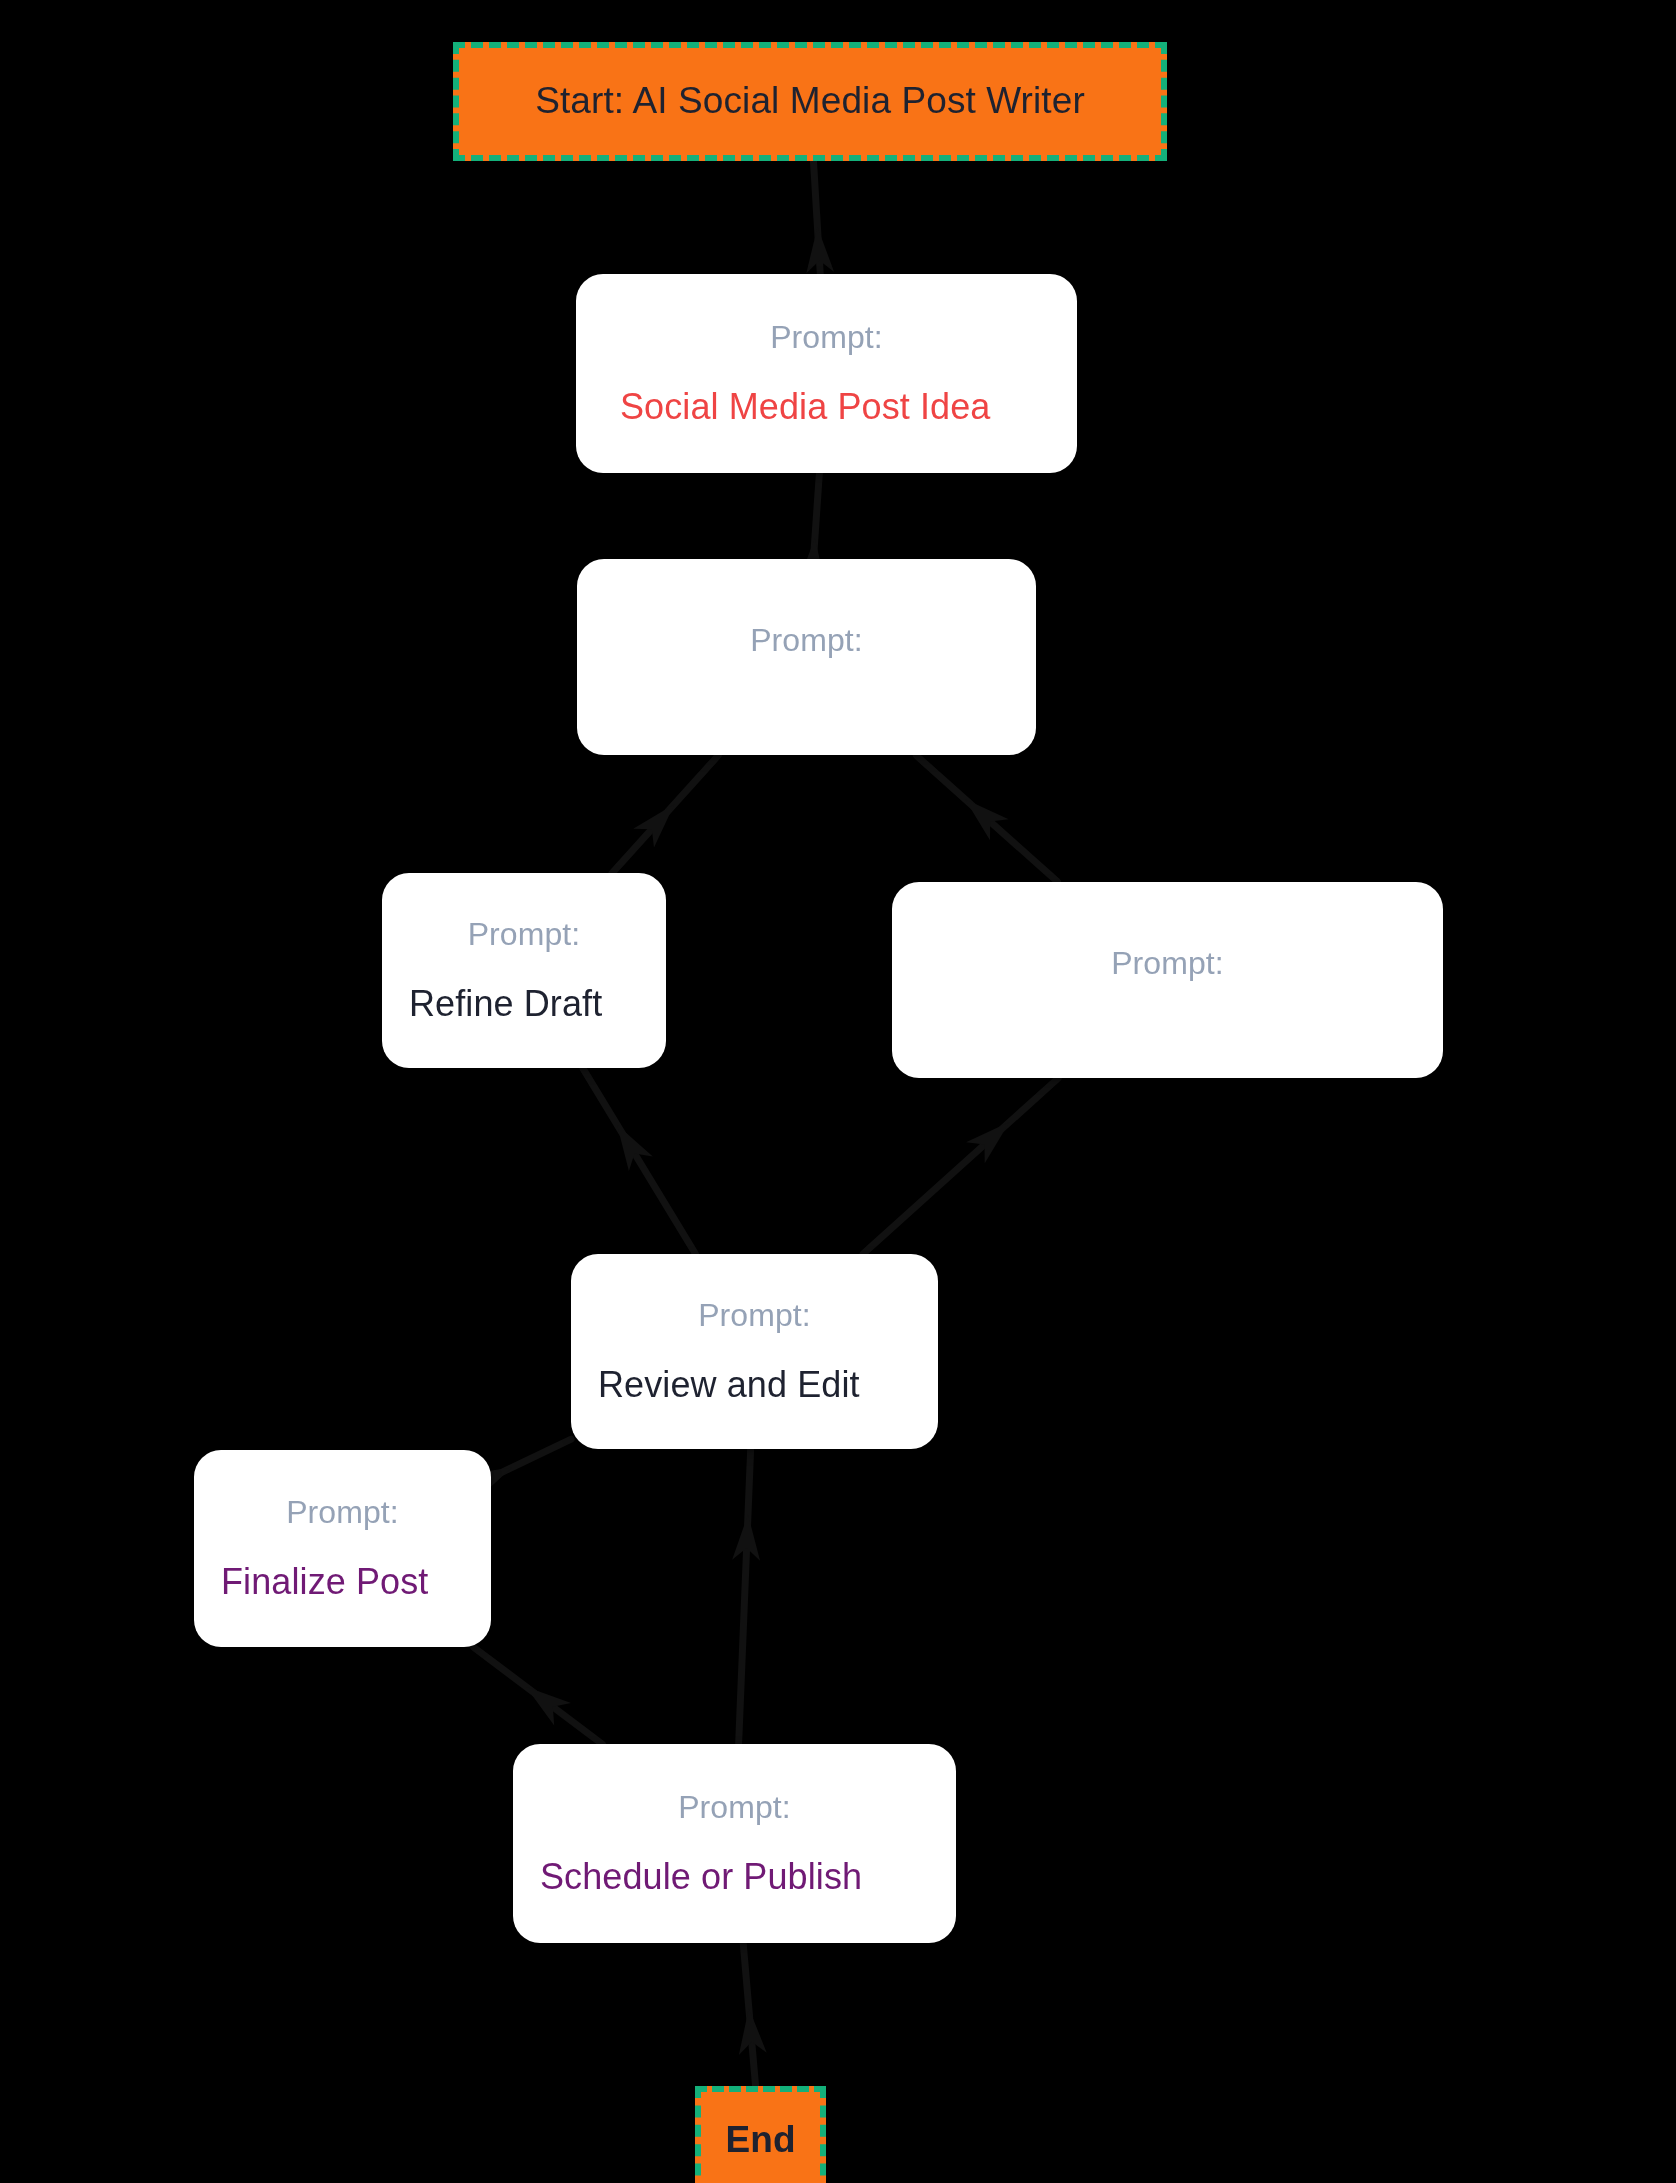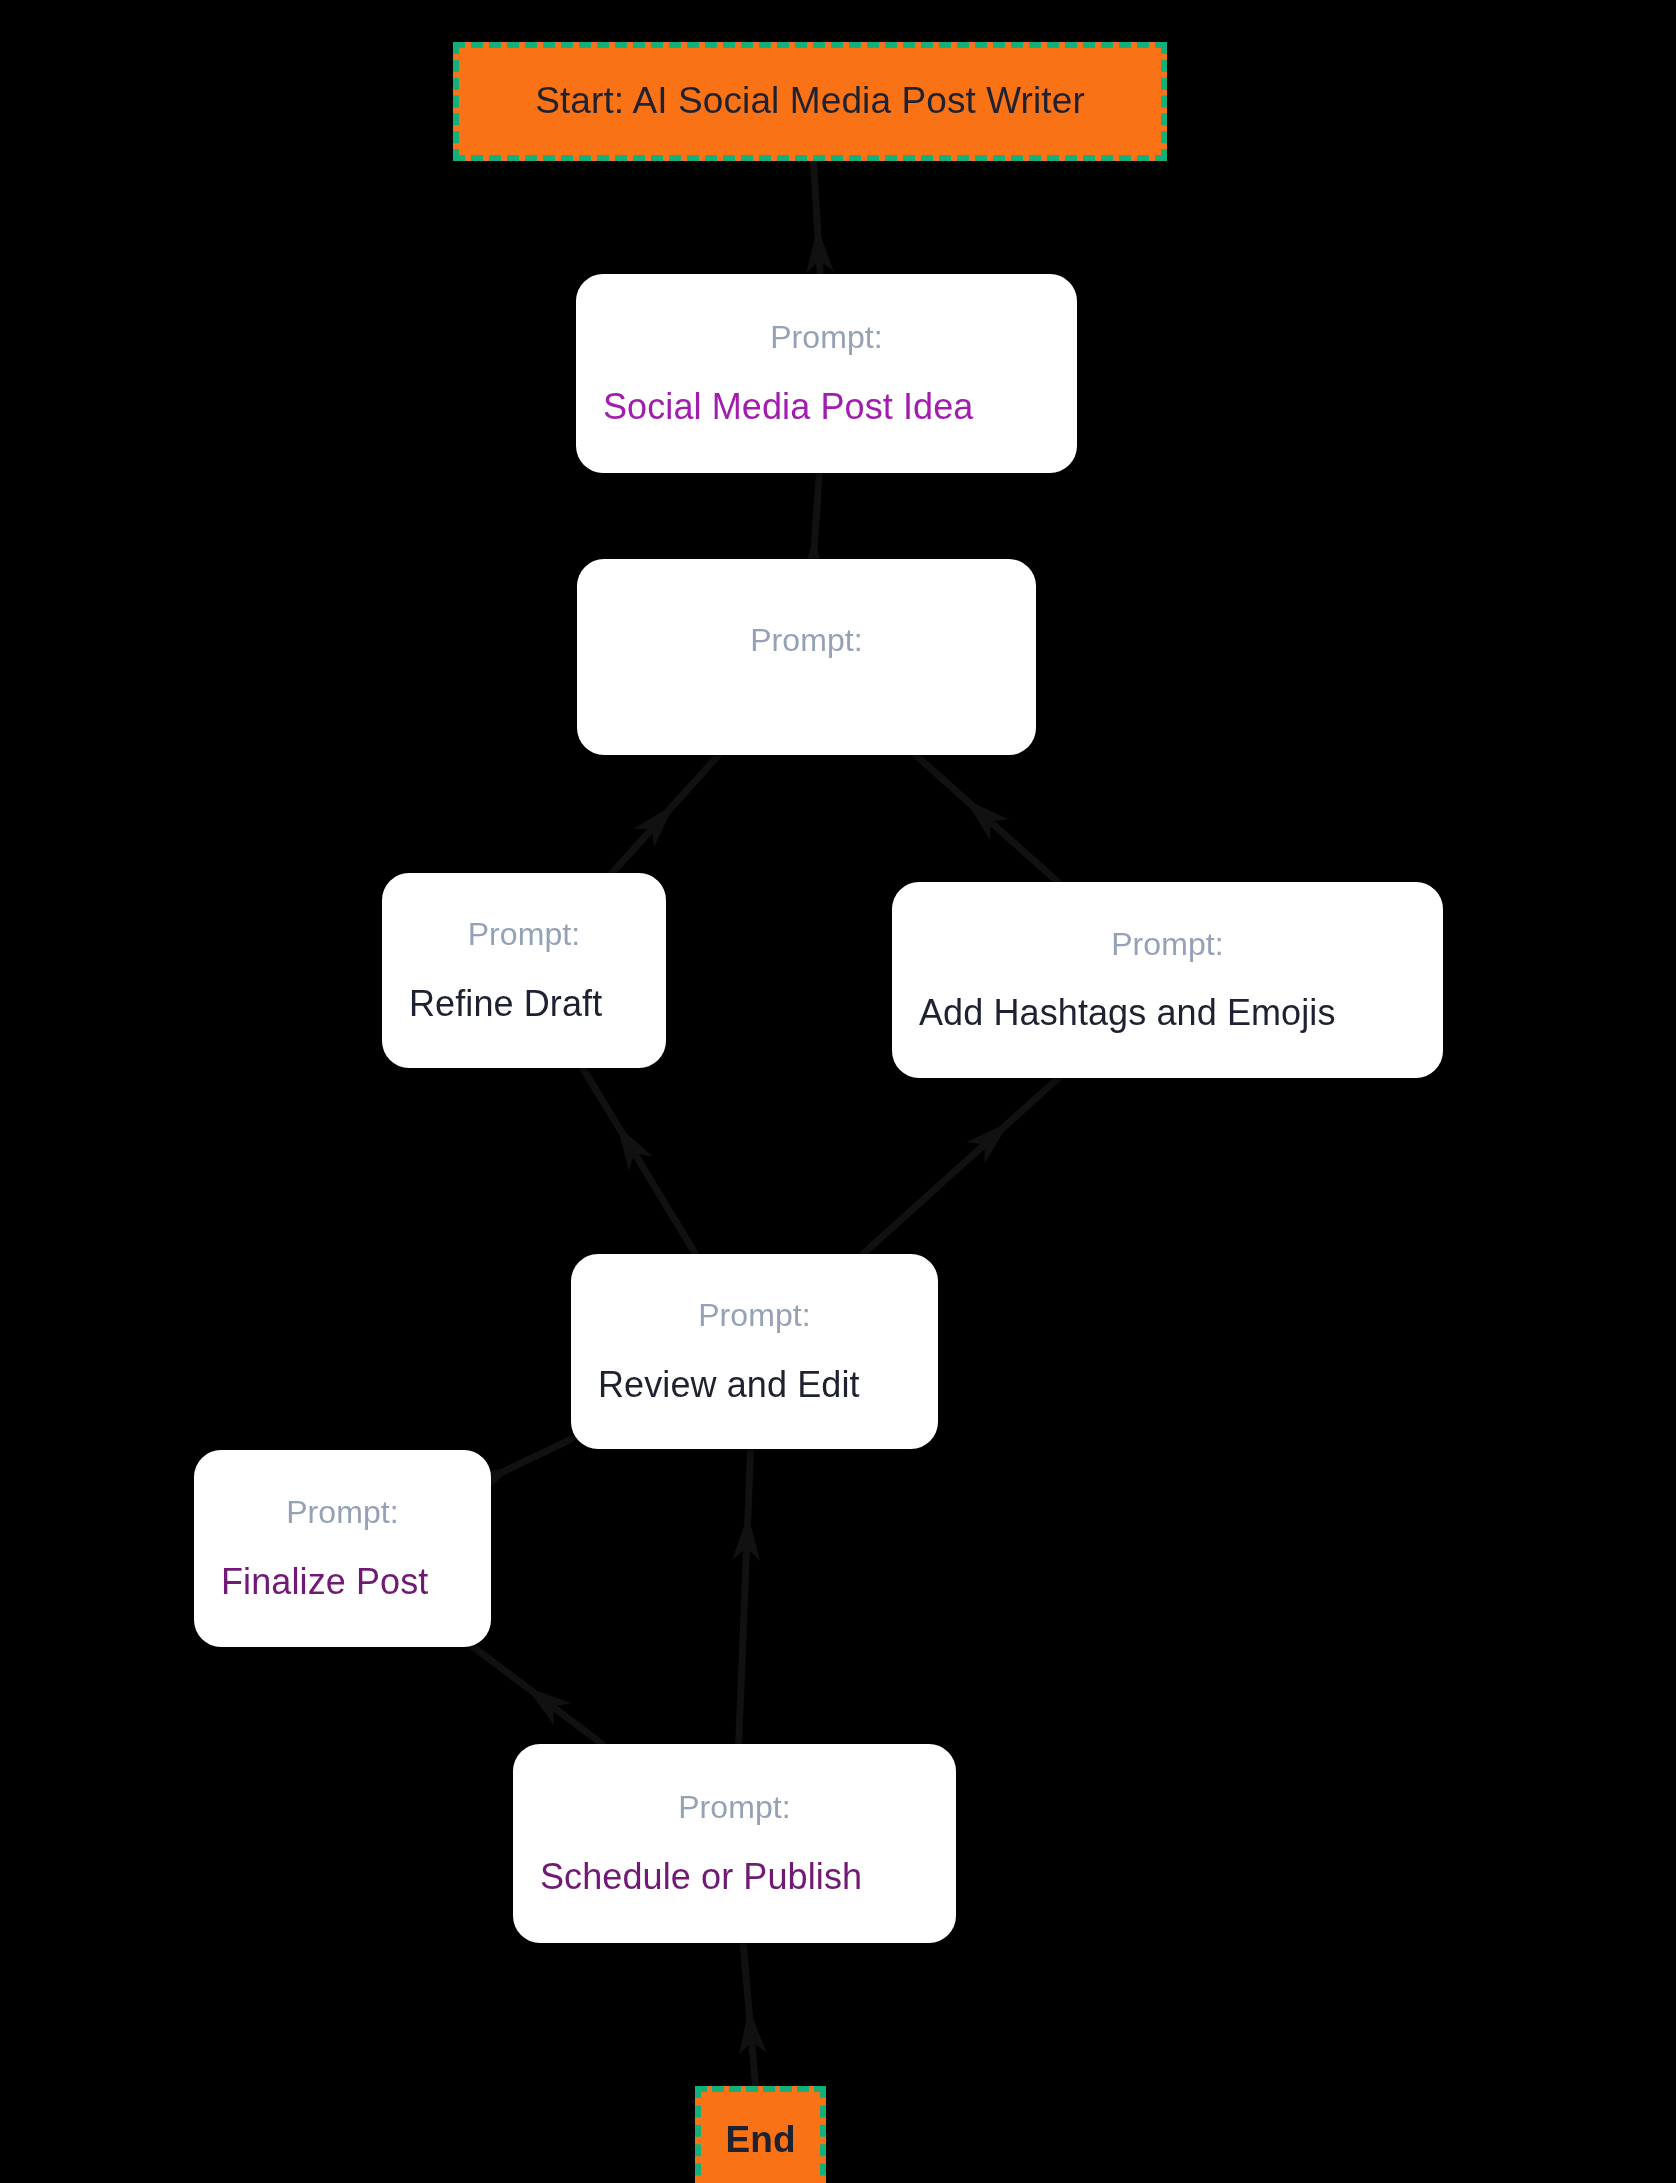--- a/index.html
+++ b/index.html
@@ -111,35 +111,34 @@
         <polygon points="1714.6810042490717,4598.439379516835 1755.6309810745963,4700.282883963555 1721.3320265478226,4675.151594335478 1691.870179147413,4705.811006393686" fill="#111111"></polygon>
       </g>
     </svg>
 
   <div class="node terminal" id="n-start" style="left: 453px; top: 42px; width: 714px; height: 119px; border-color: rgb(20, 176, 122);">
     <div class="node-title" style="color: rgb(30, 34, 48);">Start: AI Social Media Post Writer</div>
   </div>
 
   <div class="node" id="n-post_idea" style="left: 576px; top: 274px; width: 501px; height: 199px; background: rgb(255, 255, 255);">
     <div class="node-kind" style="color: rgb(149, 162, 182);">Prompt:</div>
-    <div class="node-title" style="color: #a21caf;">Social Media Post Idea</div>
+    <div class="node-title" style="color: #ef4444; margin-left: 17px;">Social Media Post Idea</div>
   </div>
 
   <div class="node" id="n-initial_draft" style="left: 577px; top: 559px; width: 459px; height: 196px; background: rgb(255, 255, 255);">
     <div class="node-kind" style="color: rgb(149, 162, 182);">Prompt:</div>
   </div>
 
   <div class="node" id="n-refine_draft" style="left: 382px; top: 873px; width: 284px; height: 195px; background: rgb(255, 255, 255);">
     <div class="node-kind" style="color: rgb(149, 162, 182);">Prompt:</div>
     <div class="node-title" style="color: rgb(30, 34, 48);">Refine Draft</div>
   </div>
 
   <div class="node" id="n-hashtags_emojis" style="left: 892px; top: 882px; width: 551px; height: 196px; background: rgb(255, 255, 255);">
     <div class="node-kind" style="color: rgb(149, 162, 182);">Prompt:</div>
-    <div class="node-title" style="color: rgb(30, 34, 48);">Add Hashtags and Emojis</div>
   </div>
 
   <div class="node" id="n-review_edit" style="left: 571px; top: 1254px; width: 367px; height: 195px; background: rgb(255, 255, 255);">
     <div class="node-kind" style="color: rgb(149, 162, 182);">Prompt:</div>
     <div class="node-title" style="color: rgb(30, 34, 48);">Review and Edit</div>
   </div>
 
   <div class="node" id="n-finalize_post" style="left: 194px; top: 1450px; width: 297px; height: 197px; background: rgb(255, 255, 255);">
     <div class="node-kind" style="color: rgb(149, 162, 182);">Prompt:</div>
     <div class="node-title" style="color: #701a75;">Finalize Post</div>

